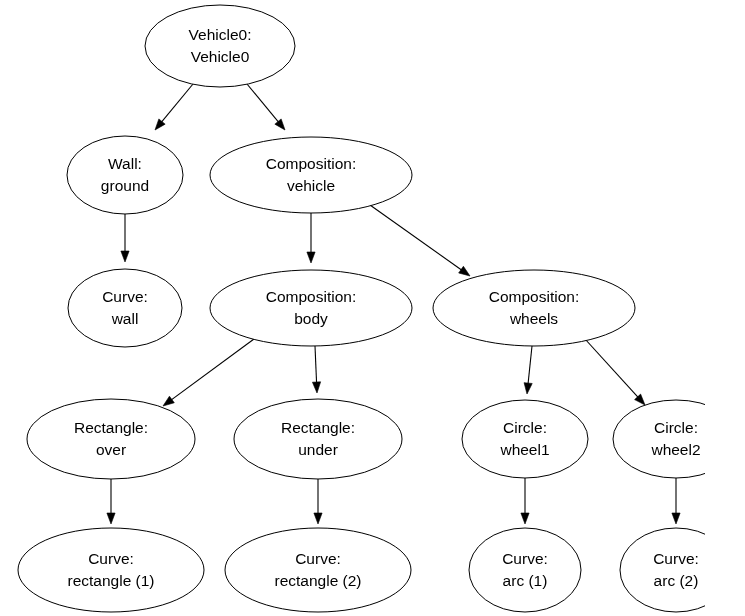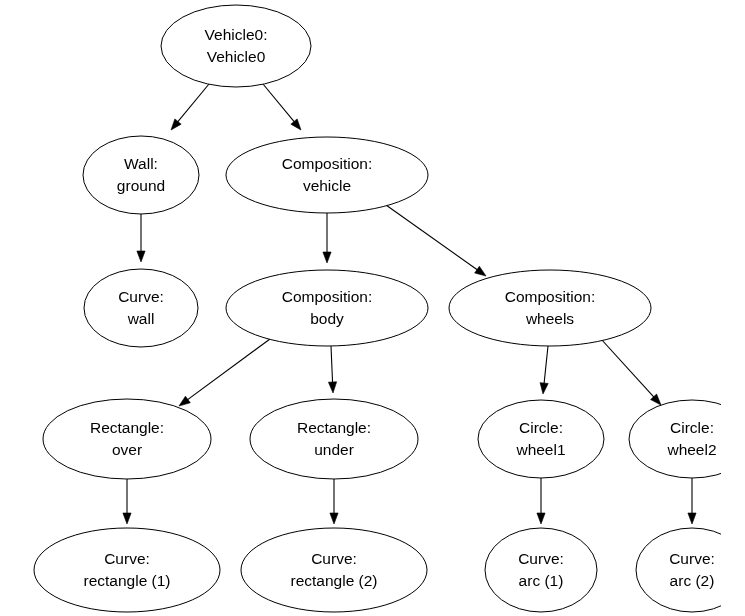--- a/index.html
+++ b/index.html
@@ -10,21 +10,20 @@
   }
   body {
     font-family: "Liberation Sans", sans-serif;
   }
   #graph-canvas {
     position: relative;
     width: 705px;
     height: 616px;
     background: #ffffff;
     overflow: hidden;
-    margin-left: 16px;
   }
   #graph-svg {
     display: block;
     width: 745px;
     height: 616px;
   }
   .node-ellipse {
     fill: #ffffff;
     stroke: #000000;
     stroke-width: 1;

